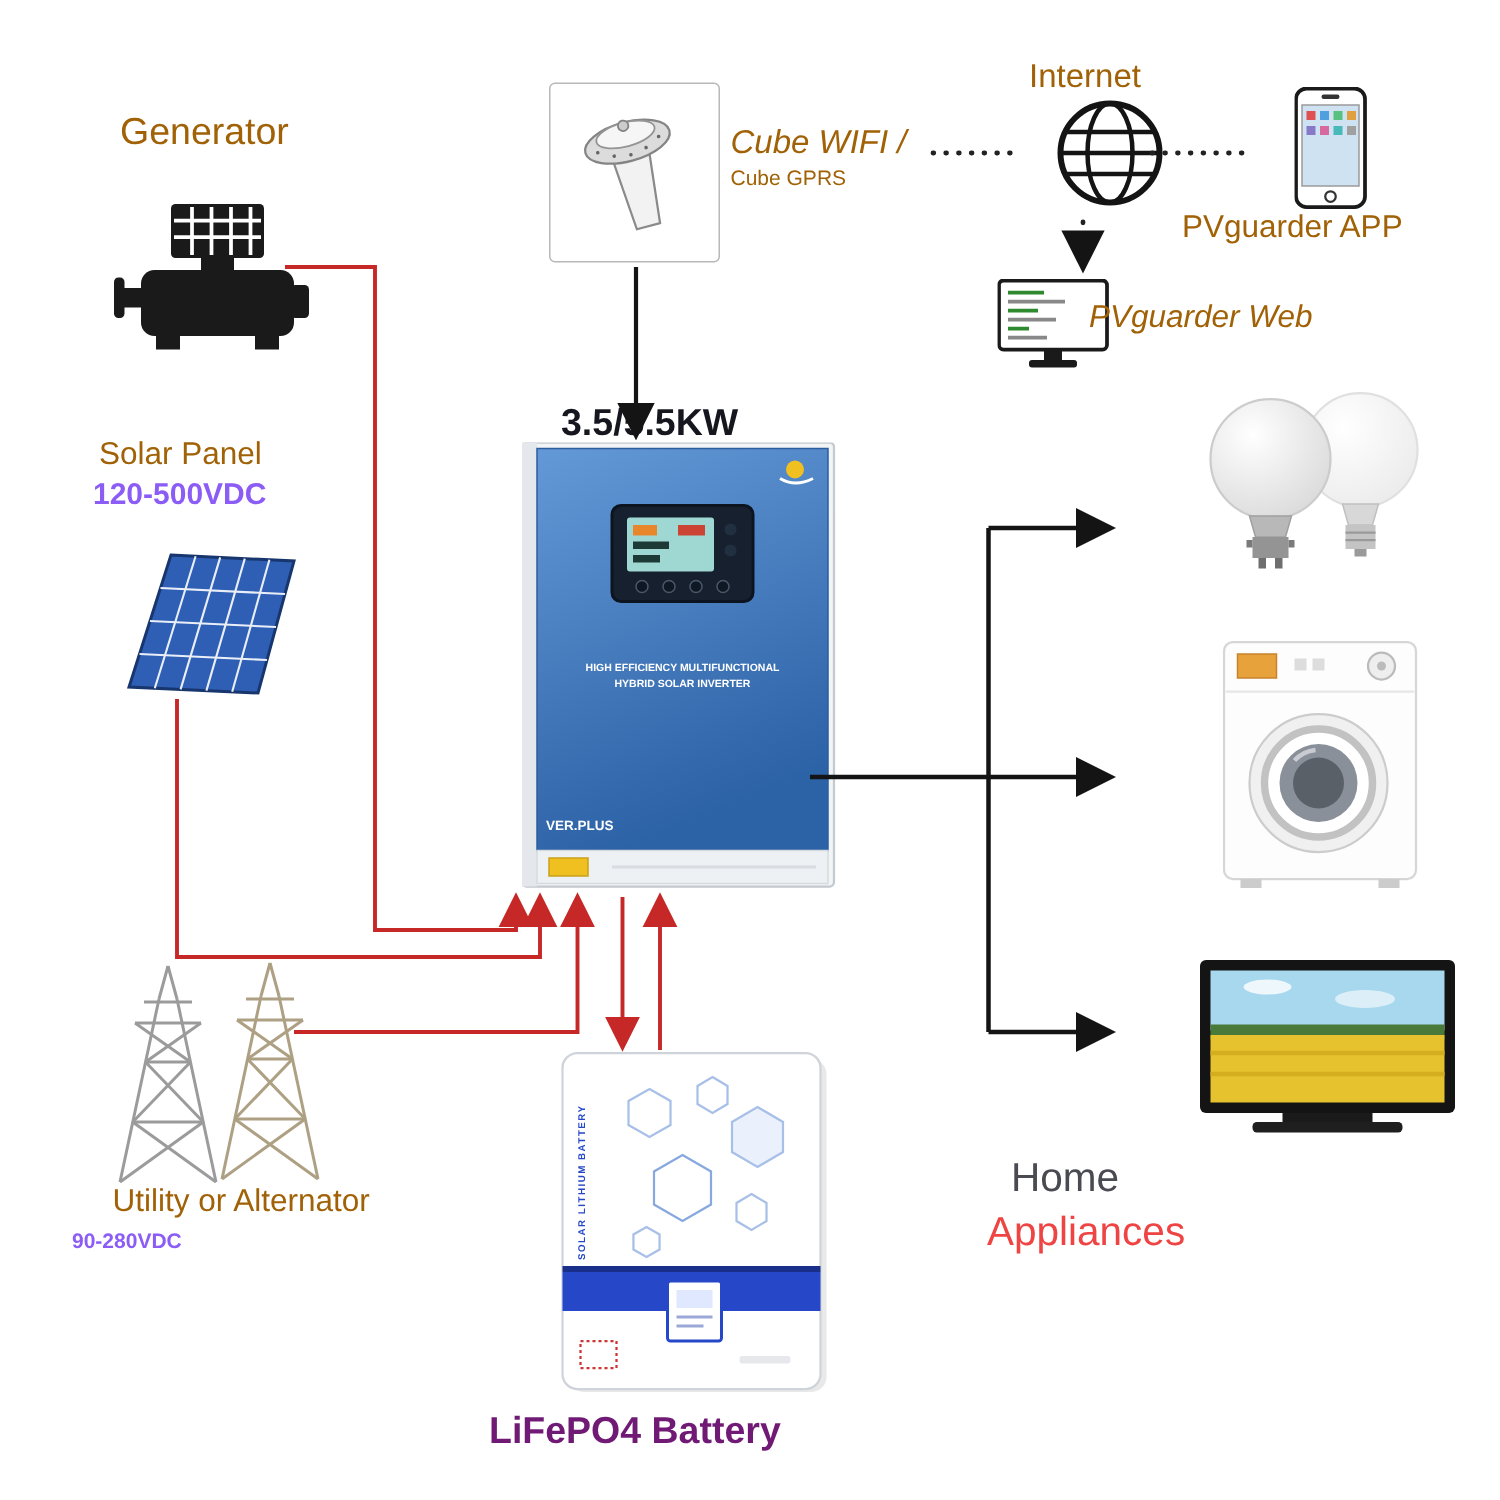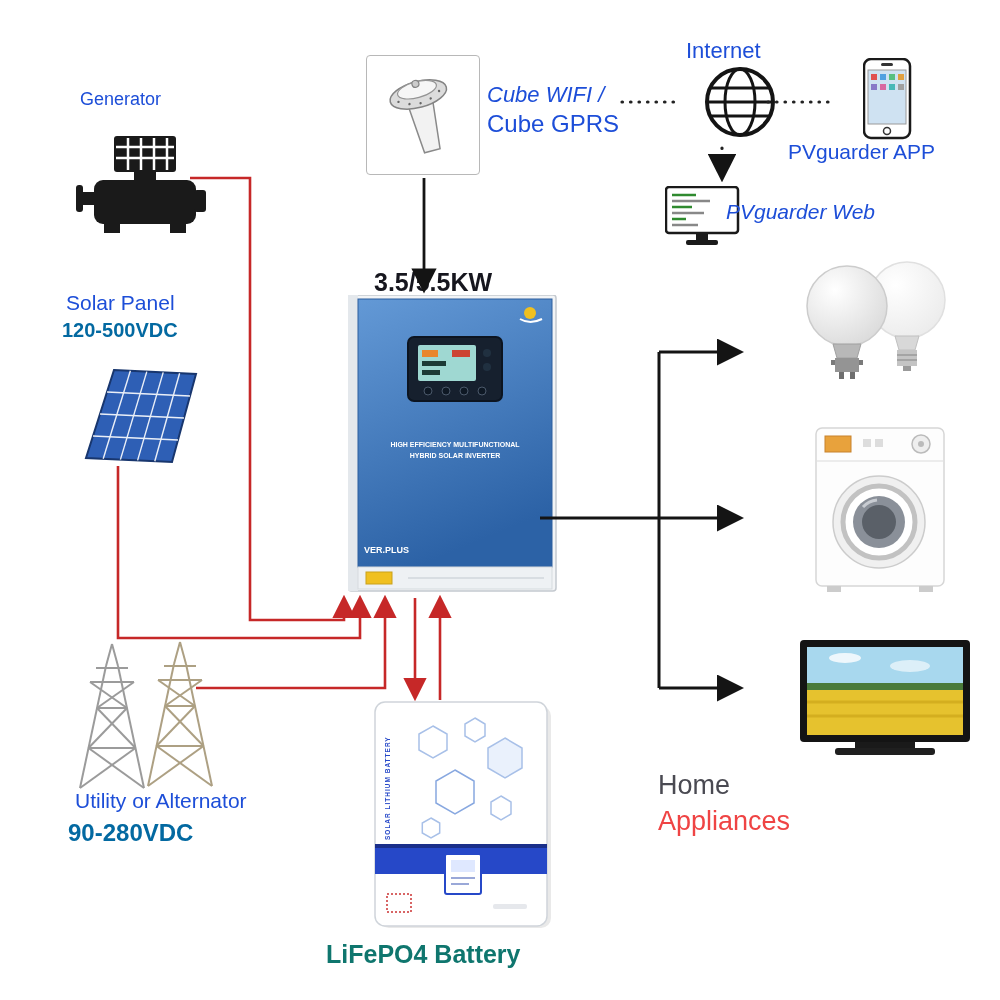--- a/index.html
+++ b/index.html
@@ -1,20 +1,20 @@
 <!DOCTYPE html>
 <html><head>
 <meta charset="utf-8">
 <style>
   * { margin:0; padding:0; box-sizing:border-box; }
   html,body { width:1000px; height:1000px; background:#ffffff; font-family:"Liberation Sans", sans-serif; }
   .stage { position:relative; width:1000px; height:1000px; overflow:hidden; background:#fff; }
   .icon { position:absolute;padding-left:18px; }
-  .lbl { position:absolute; color:#1d4ed8; white-space:nowrap; }
-  .lbl.bold { font-weight:bold; color:#0369a1; }
+  .lbl { position:absolute; color:#a16207; white-space:nowrap; }
+  .lbl.bold { font-weight:bold; color:#8b5cf6; }
   .arrows { position:absolute; left:0; top:0; width:1000px; height:1000px; pointer-events:none; z-index:5; }
   .labels { z-index:8; }
   .cube-box { position:absolute; left:366px; top:55px; width:114px; height:120px; border:1.5px solid #b8b8b8; border-radius:4px; background:#fff; }
 </style>
 </head>
 <body>
 
 <div class="stage">
 
   <div class="icon" style="left:58px; top:128px;">
@@ -295,36 +295,36 @@
     <path d="M 659 352 H 738" fill="none" stroke="#141414" stroke-width="3" marker-end="url(#mb)"></path>
     <path d="M 659 518 H 738" fill="none" stroke="#141414" stroke-width="3" marker-end="url(#mb)"></path>
     <path d="M 659 688 H 738" fill="none" stroke="#141414" stroke-width="3" marker-end="url(#mb)"></path>
 
     <path d="M 622 102 H 674" fill="none" stroke="#222222" stroke-width="3.2" stroke-dasharray="0.5 8" stroke-linecap="round"></path>
     <path d="M 768 102 H 836" fill="none" stroke="#222222" stroke-width="3.2" stroke-dasharray="0.5 8" stroke-linecap="round"></path>
     <path d="M 722 148 V 176" fill="none" stroke="#222222" stroke-width="3.2" stroke-dasharray="0.5 8" stroke-linecap="round" marker-end="url(#mb)"></path>
   </svg>
 
   <div class="labels">
-    <div class="lbl" style="left:80px; top:89px; font-size:18px;">Generator</div>
+    <div class="lbl" style="left:80px; top:74px; font-size:25px;">Generator</div>
 
     <div class="lbl" style="left:66px; top:291px; font-size:21px;">Solar Panel</div>
     <div class="lbl bold" style="left:62px; top:319px; font-size:20px;">120-500VDC</div>
 
     <div class="lbl" style="left:487px; top:82px; font-size:22px;font-style:italic;">Cube WIFI /</div>
-    <div class="lbl" style="left:487px; top:110px; font-size:24px;">Cube GPRS</div>
+    <div class="lbl" style="left:487px; top:110px; font-size:14px;">Cube GPRS</div>
 
     <div class="lbl" style="left:686px; top:38px; font-size:22px;">Internet</div>
     <div class="lbl" style="left:788px; top:140px; font-size:21px;">PVguarder APP</div>
     <div class="lbl" style="left:726px; top:200px; font-size:21px;font-style:italic;">PVguarder Web</div>
 
     <div class="lbl bold" style="left:374px; top:268px; font-size:25px; color:#16161e;">3.5/5.5KW</div>
 
     <div class="lbl" style="left:60px; top:789px; font-size:21px;margin-left:15px;">Utility or Alternator</div>
-    <div class="lbl bold" style="left:68px; top:819px; font-size:24px;text-align:center;">90-280VDC</div>
-
-    <div class="lbl bold" style="left:326px; top:940px; font-size:25px; color:#0f766e;">LiFePO4 Battery</div>
-
-    <div class="lbl" style="left:658px; top:770px; font-size:27px; color:#4a4a52;">Home</div>
+    <div class="lbl bold" style="left:48px; top:819px; font-size:14px;text-align:center;">90-280VDC</div>
+
+    <div class="lbl bold" style="left:326px; top:940px; font-size:25px; color:#701a75;">LiFePO4 Battery</div>
+
+    <div class="lbl" style="left:674px; top:770px; font-size:27px; color:#4a4a52;">Home</div>
     <div class="lbl" style="left:658px; top:806px; font-size:27px; color:#ef4444;">Appliances</div>
   </div>
 
 </div>
 
 </body></html>

